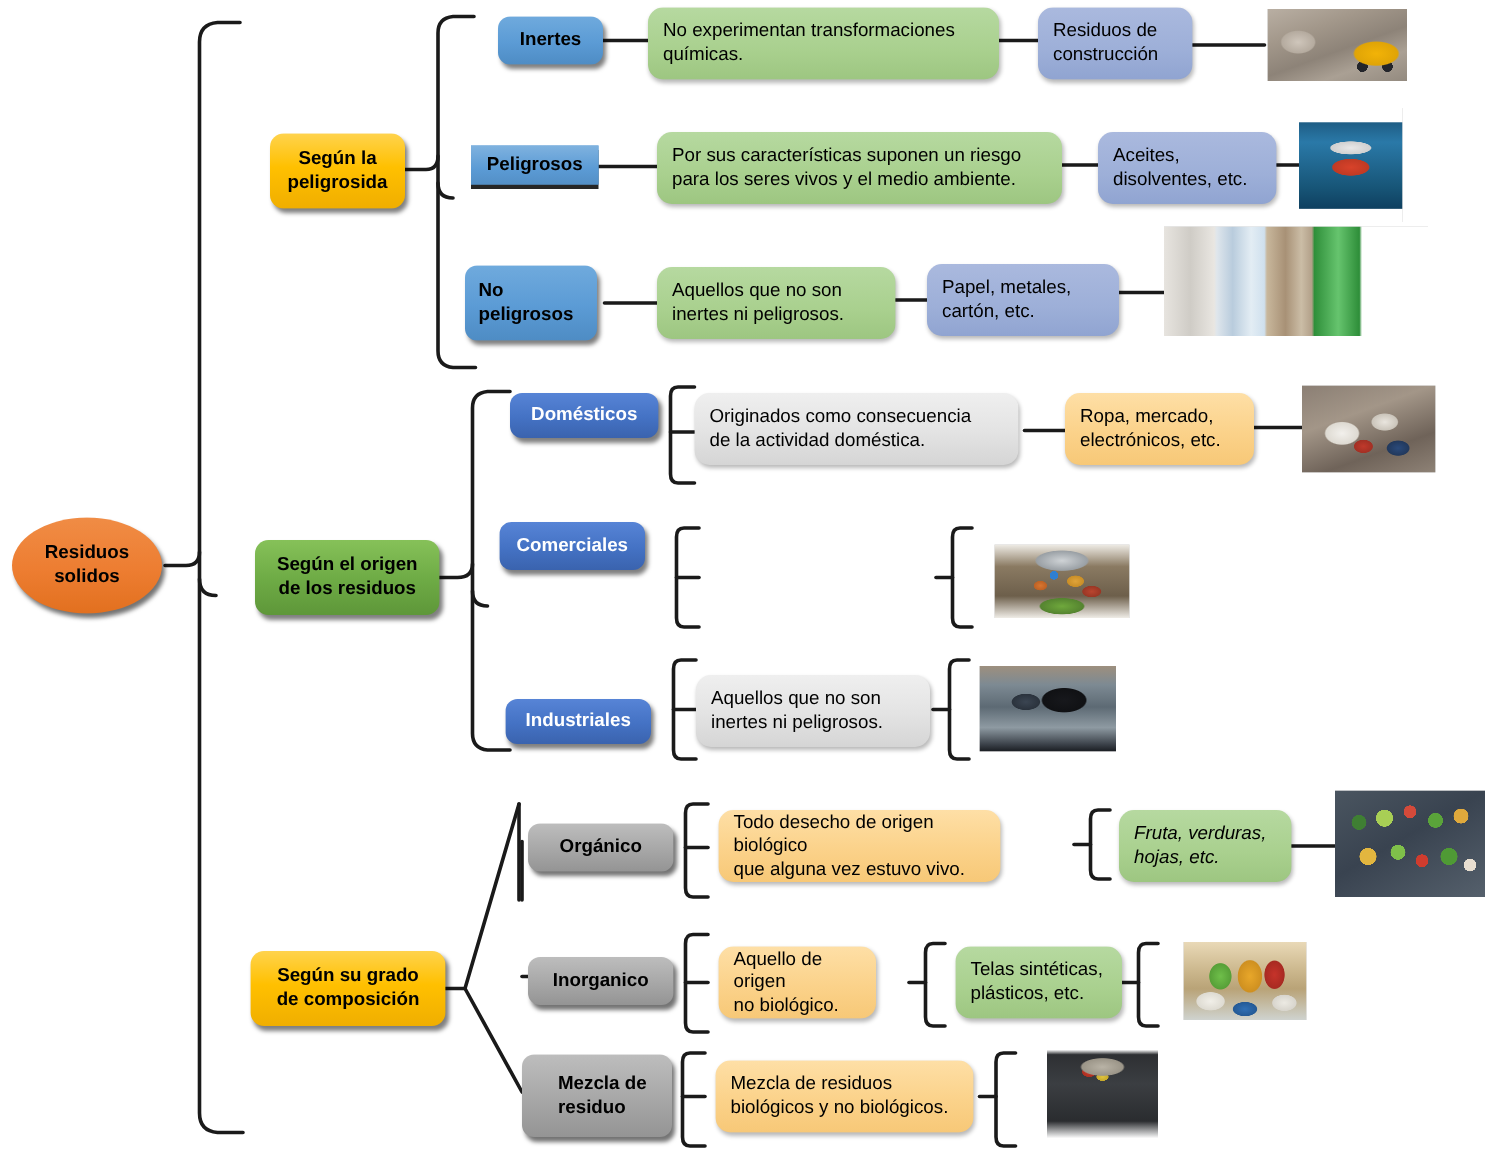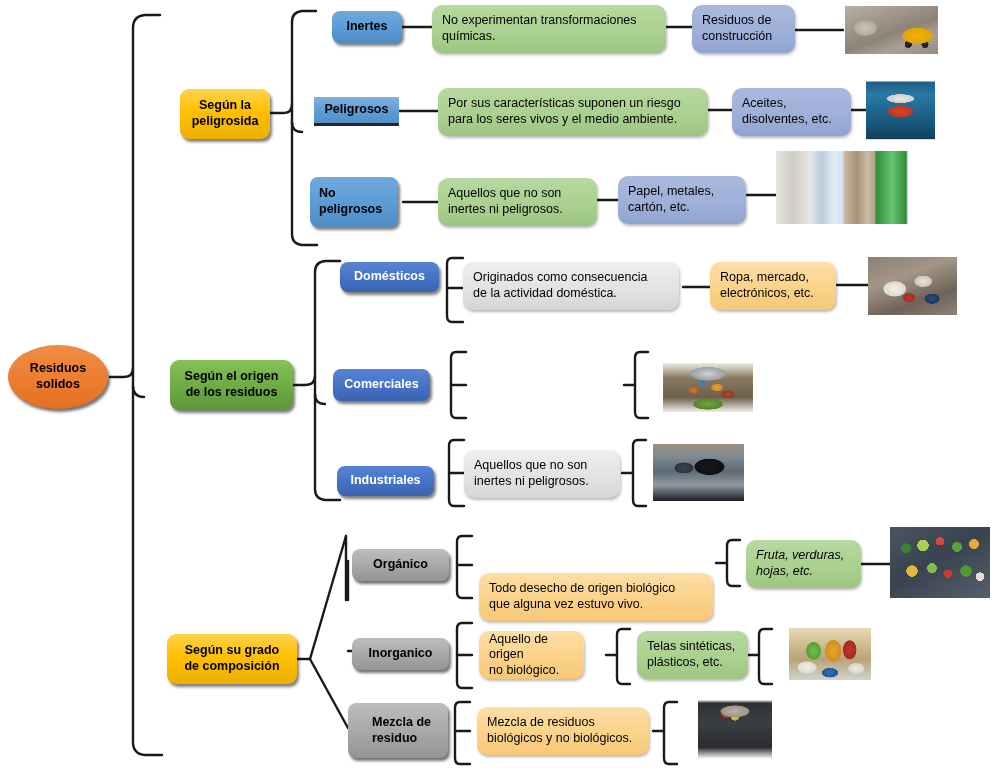--- a/index.html
+++ b/index.html
@@ -365,21 +365,21 @@
     <div class="ph-inner ph-jerrycan"></div>
   </div>
   <div class="photo" style="left:776px; top:151px; width:176px; height:73px;">
     <div class="ph-inner ph-recycle"></div>
   </div>
 
   <div class="node chip chip-blue" style="left:340px; top:262px; width:99px; height:30px;">
     <span>Domésticos</span>
   </div>
 
-  <div class="node chip chip-blue" style="left:333px; top:369px; width:97px; height:32px;">
+  <div class="node chip chip-blue" style="left:333px; top:348px; width:97px; height:32px;">
     <span>Comerciales</span>
   </div>
 
   <div class="node chip chip-blue" style="left:337px; top:466px; width:97px; height:30px;">
     <span>Industriales</span>
   </div>
 
   <div class="node bubble b-gray" style="left:463px; top:262px; width:216px; height:48px;">
     <span>
       <span>Originados como consecuencia</span>
@@ -420,21 +420,21 @@
     <span>Inorganico</span>
   </div>
 
   <div class="node chip chip-gray" style="left:348px; top:703px; width:100px; height:55px; justify-content:flex-start; padding-left:24px;">
     <span style="text-align:left;">
       <span style="text-align:left;">Mezcla de</span>
       <span style="text-align:left;">residuo</span>
     </span>
   </div>
 
-  <div class="node bubble b-orange" style="left:479px; top:540px; width:234px; height:48px;margin-top:33px;">
+  <div class="node bubble b-orange" style="left:479px; top:540px; width:188px; height:48px;">
     <span>
       <span>Todo desecho de origen biológico</span>
       <span>que alguna vez estuvo vivo.</span>
     </span>
   </div>
 
   <div class="node bubble b-orange" style="left:479px; top:631px; width:105px; height:48px;">
     <span>
       <span>Aquello de origen</span>
       <span>no biológico.</span>

